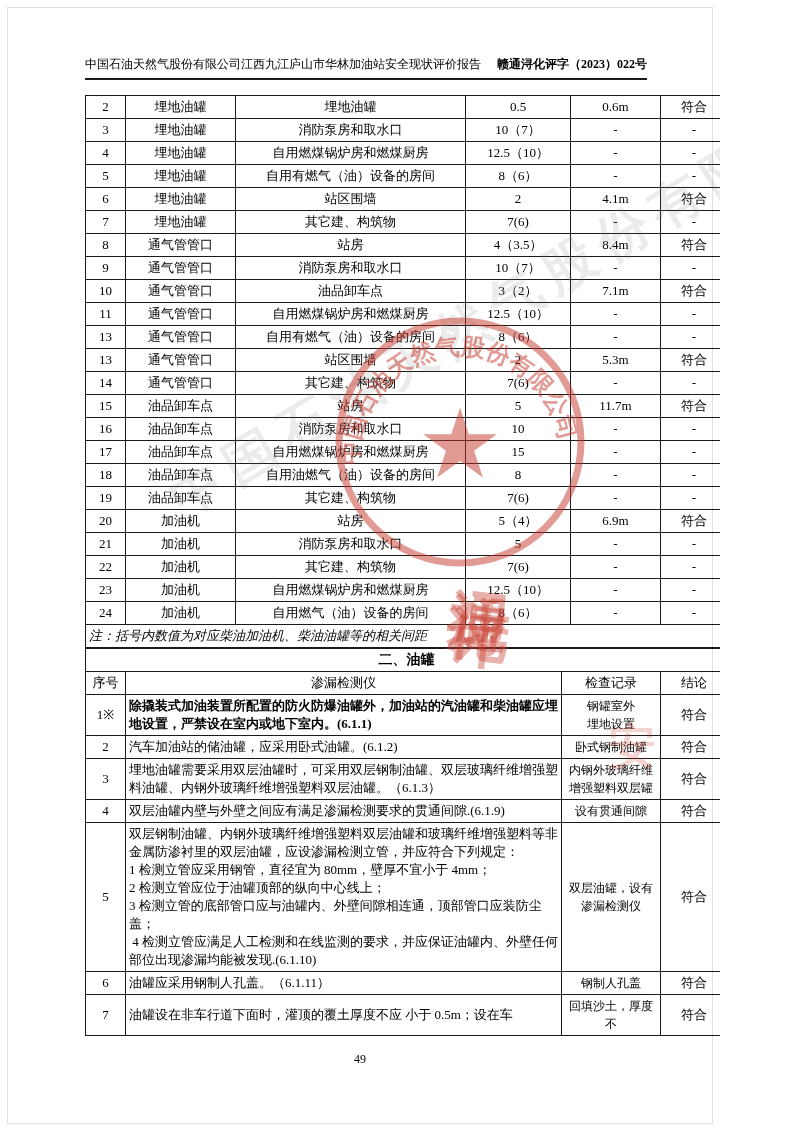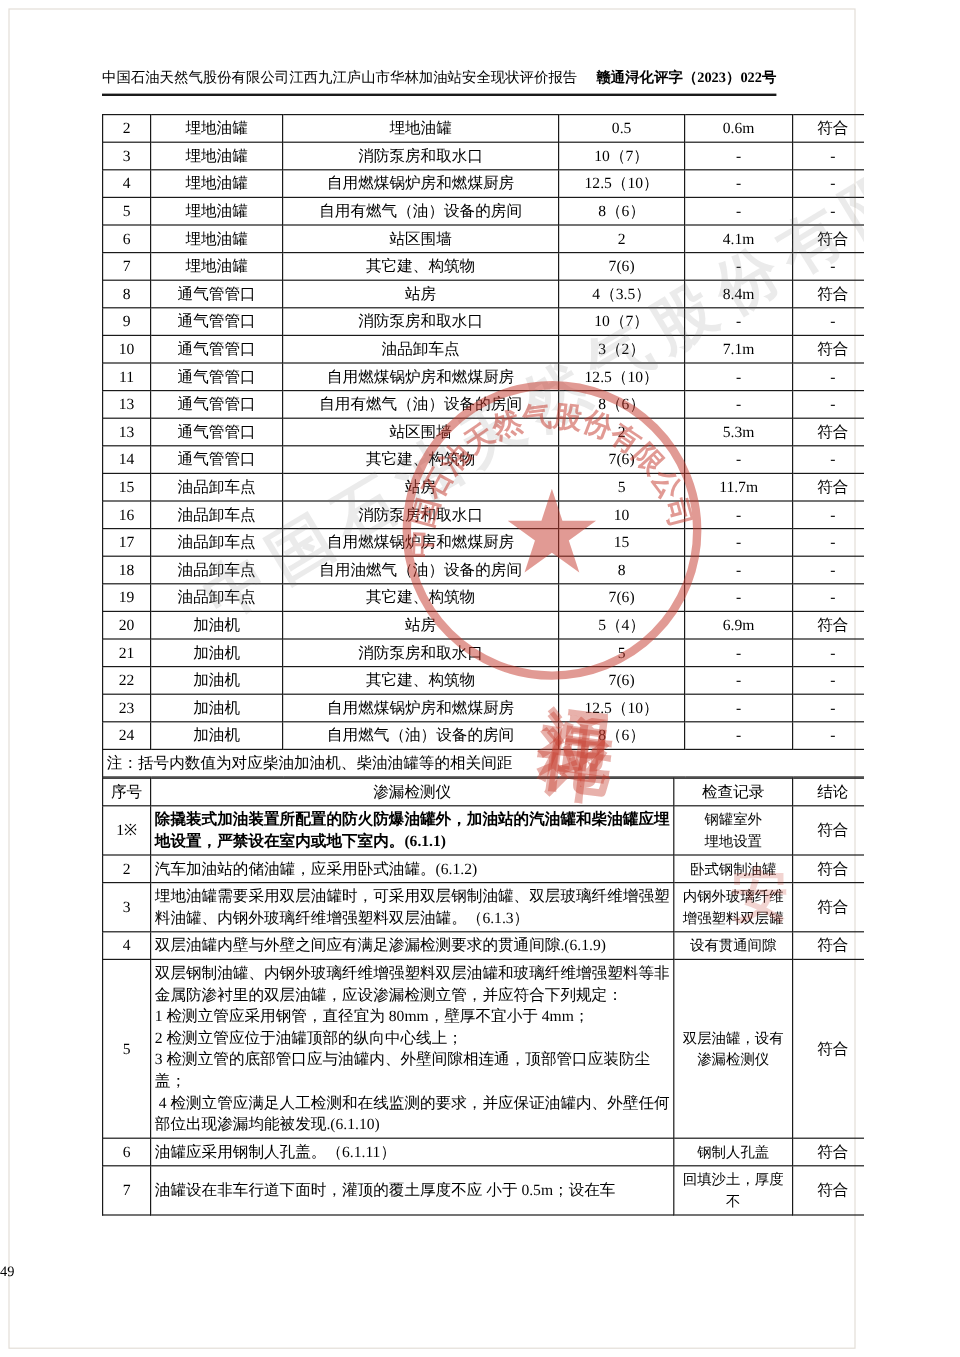--- a/index.html
+++ b/index.html
@@ -7,26 +7,26 @@
   .page{position:relative;width:720px;height:1131px;background:#fff;overflow:hidden;
         font-family:"Liberation Serif","DejaVu Serif",serif;color:#000;}
   .scan-edge{position:absolute;inset:7px;border:1px solid #e3ded7;pointer-events:none;z-index:0;}
   .header{position:absolute;left:85px;right:73px;top:56px;display:flex;justify-content:space-between;
           align-items:flex-end;border-bottom:2px solid #1a1a1a;padding-bottom:5px;font-size:12px;z-index:2;}
   .hdr-right{font-weight:bold;}
   .content-area{position:absolute;left:85px;top:95px;width:642px;z-index:1;}
   table{border-collapse:collapse;table-layout:fixed;width:642px;}
   td,th{border:1px solid #1a1a1a;font-size:13px;padding:2px 3px;line-height:18px;text-align:center;overflow:hidden;}
   th{font-weight:normal;}
-  td.note-cell{text-align:left;}
+  td.note-cell{text-align:left;font-style:italic;}
   td.section-title-cell{font-weight:bold;font-size:14px;}
   td.content-cell{text-align:left;white-space:pre-wrap;}
   td.content-cell.bold{font-weight:bold;}
   td.record-cell{white-space:pre-line;font-size:12px;}
-  .footer{position:absolute;left:0;right:0;bottom:64px;font-size:12px;z-index:2;}
+  .footer{position:absolute;left:0;right:0;bottom:64px;text-align:center;font-size:12px;z-index:2;}
   .wm{position:absolute;pointer-events:none;user-select:none;white-space:nowrap;}
   .wm-grey{left:175px;top:468px;font-size:52px;letter-spacing:10px;font-weight:bold;
            color:rgba(120,120,120,0.15);transform:rotate(-31deg);transform-origin:0 50%;z-index:3;}
   .wm-red-vert{left:446px;top:540px;writing-mode:vertical-rl;font-size:62px;font-weight:bold;
            color:rgba(197,60,45,0.40);letter-spacing:6px;transform:rotate(7deg);z-index:4;}
   .wm-red-vert2{left:600px;top:680px;writing-mode:vertical-rl;font-size:48px;font-weight:bold;
            color:rgba(197,60,45,0.22);z-index:4;}
   .stamp{position:absolute;left:330px;top:312px;width:260px;height:260px;opacity:0.5;z-index:4;pointer-events:none;}
 </style>
 </head>
@@ -241,20 +241,23 @@
         </tbody>
     </table>
     <table id="t2">
       <colgroup>
         <col style="width:40px">
           <col style="width:436px">
           <col style="width:99px">
           <col style="width:67px">
       </colgroup>
       <tbody>
+          <tr>
+            <td class="section-title-cell" colspan="4">二、油罐</td>
+          </tr>
           <tr>
             <th>序号</th>
             <th>渗漏检测仪</th>
             <th>检查记录</th>
             <th>结论</th>
           </tr>
           <tr>
             <td>1※</td>
             <td class="content-cell bold">除撬装式加油装置所配置的防火防爆油罐外，加油站的汽油罐和柴油罐应埋地设置，严禁设在室内或地下室内。(6.1.1)</td>
             <td class="record-cell">钢罐室外

